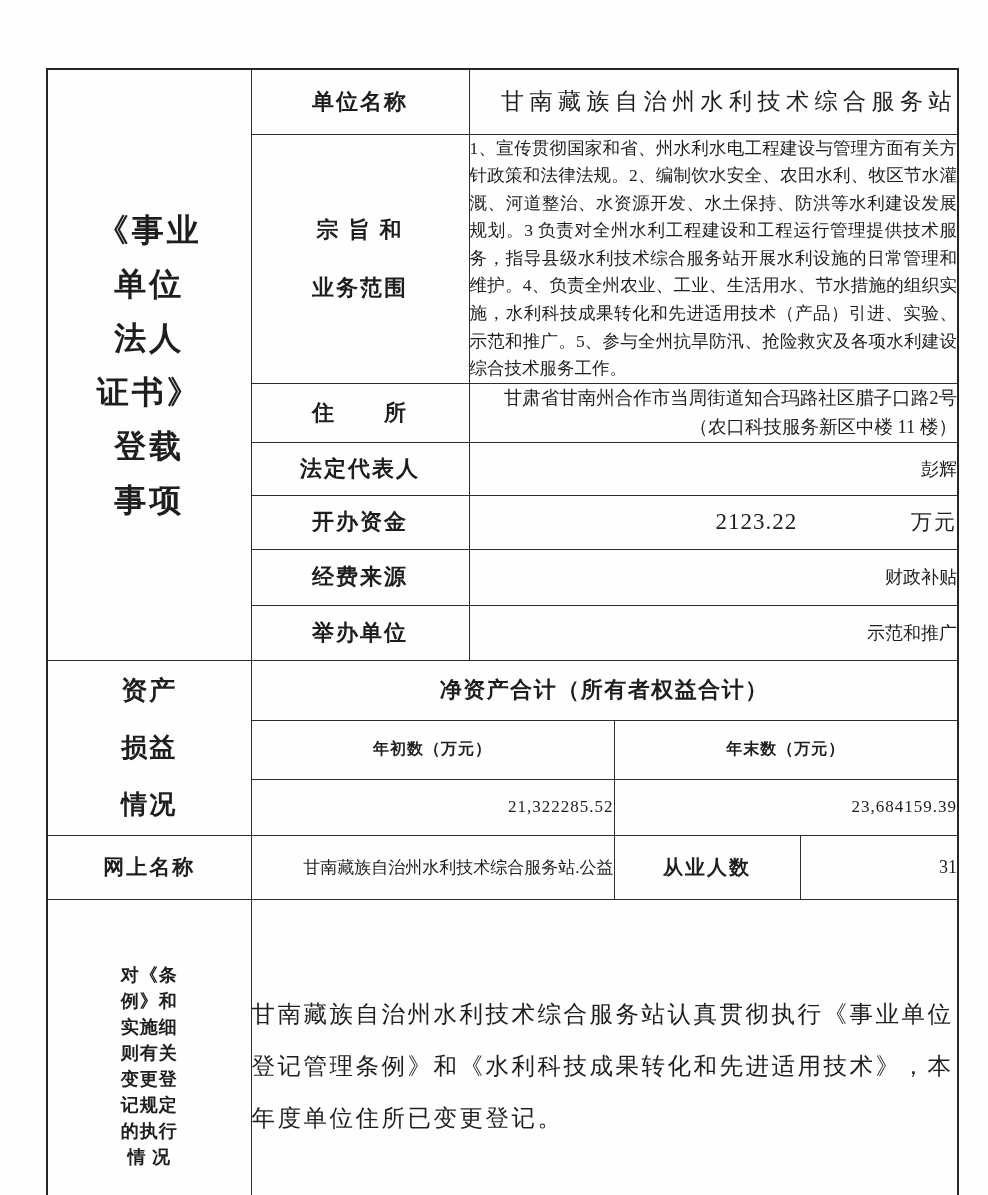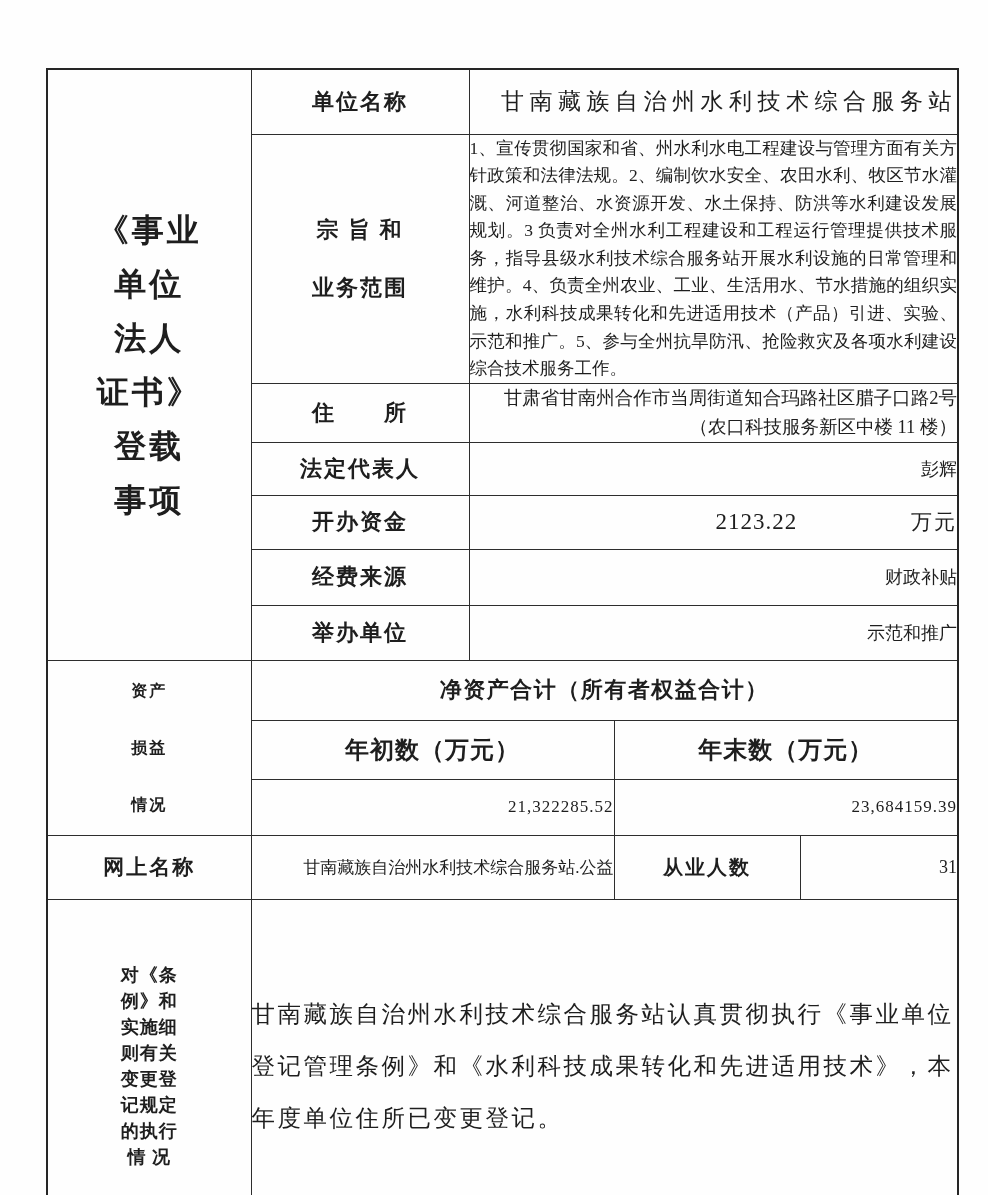--- a/index.html
+++ b/index.html
@@ -82,29 +82,29 @@
     font-size: 18px;
     padding-left: 13px;
   }
   .capital-val { font-size: 23px; }
   .capital-val .amount { padding-left: 56px; letter-spacing: 1px; }
   .capital-val .unit { margin-left: 108px; font-size: 21px; letter-spacing: 2px; }
 
   .assets-head {
     text-align: center;
     font-weight: bold;
-    font-size: 16px;
+    font-size: 26px;
   }
   .assets-head div { line-height: 57px; letter-spacing: 2px; }
   .net-title {
     font-size: 22px;
     letter-spacing: 1.5px;
   }
   .year-lbl {
-    font-size: 24px;
+    font-size: 16px;
     letter-spacing: 1px;
   }
   .num-val {
     font-size: 17px;
     font-family: "Liberation Serif", "DejaVu Serif", serif;
     padding-left: 10px;
     letter-spacing: 1px;
   }
   .online-lbl { font-size: 21px; letter-spacing: 2px; }
   .online-val {

